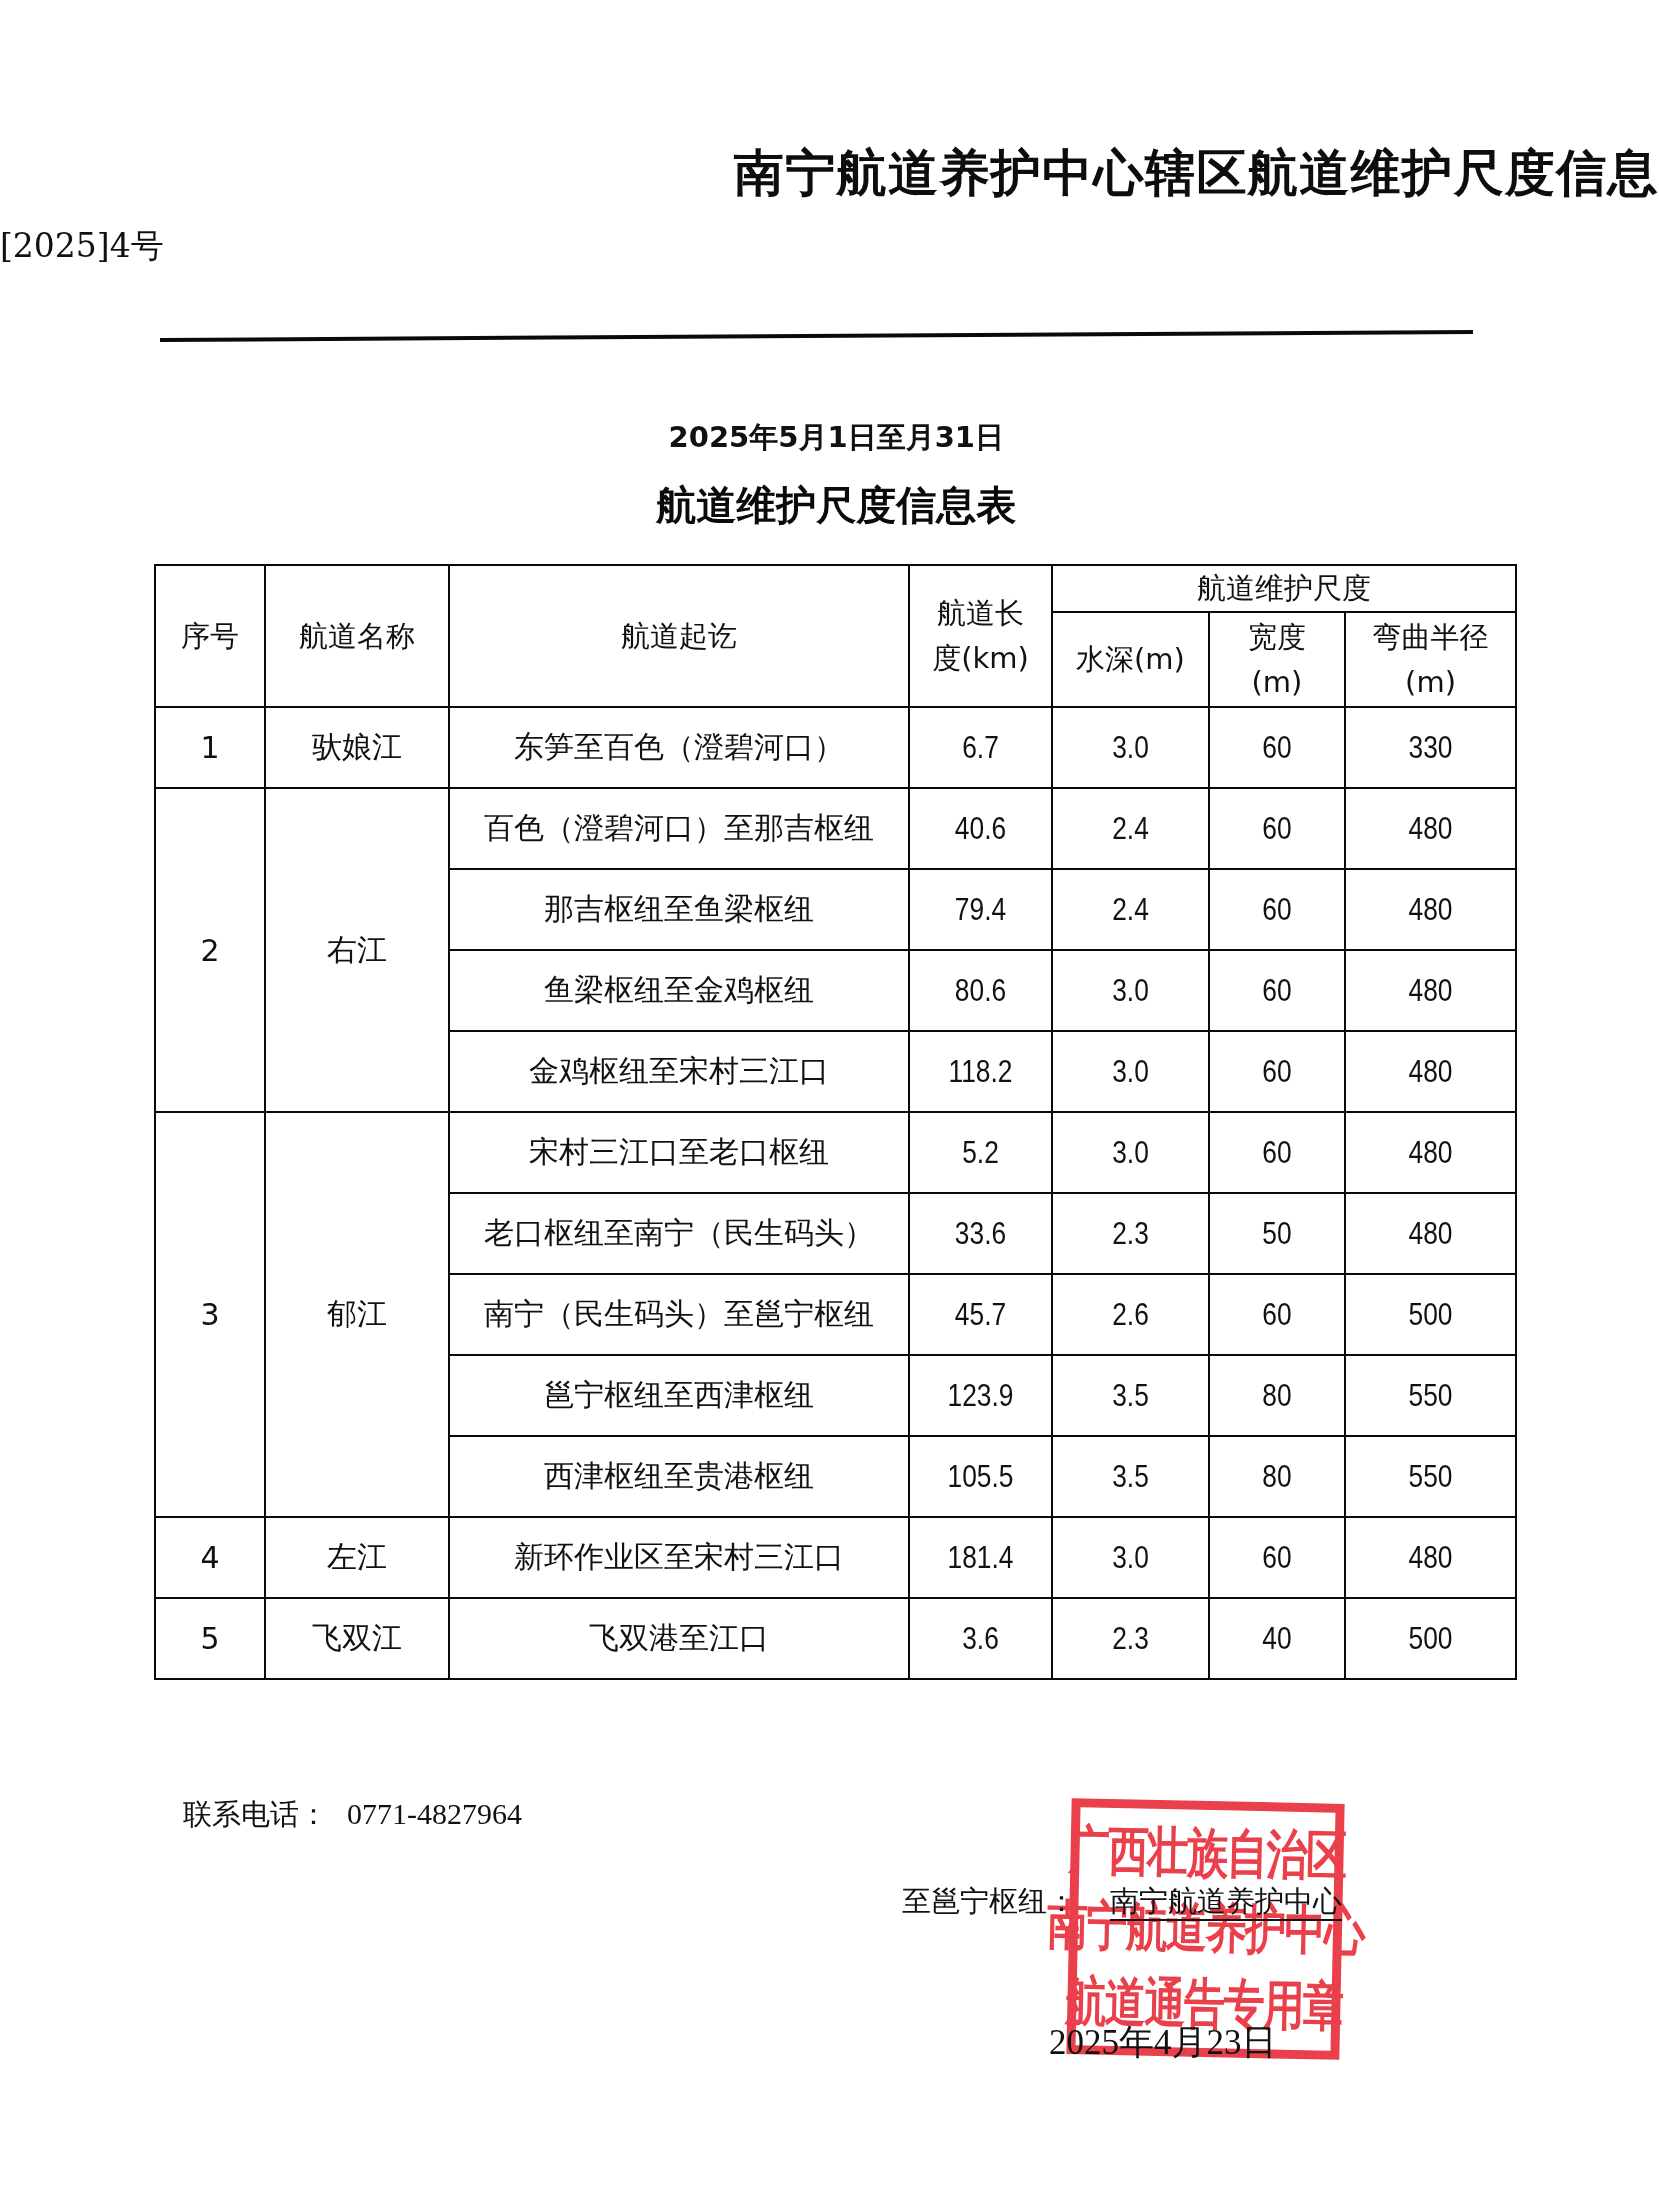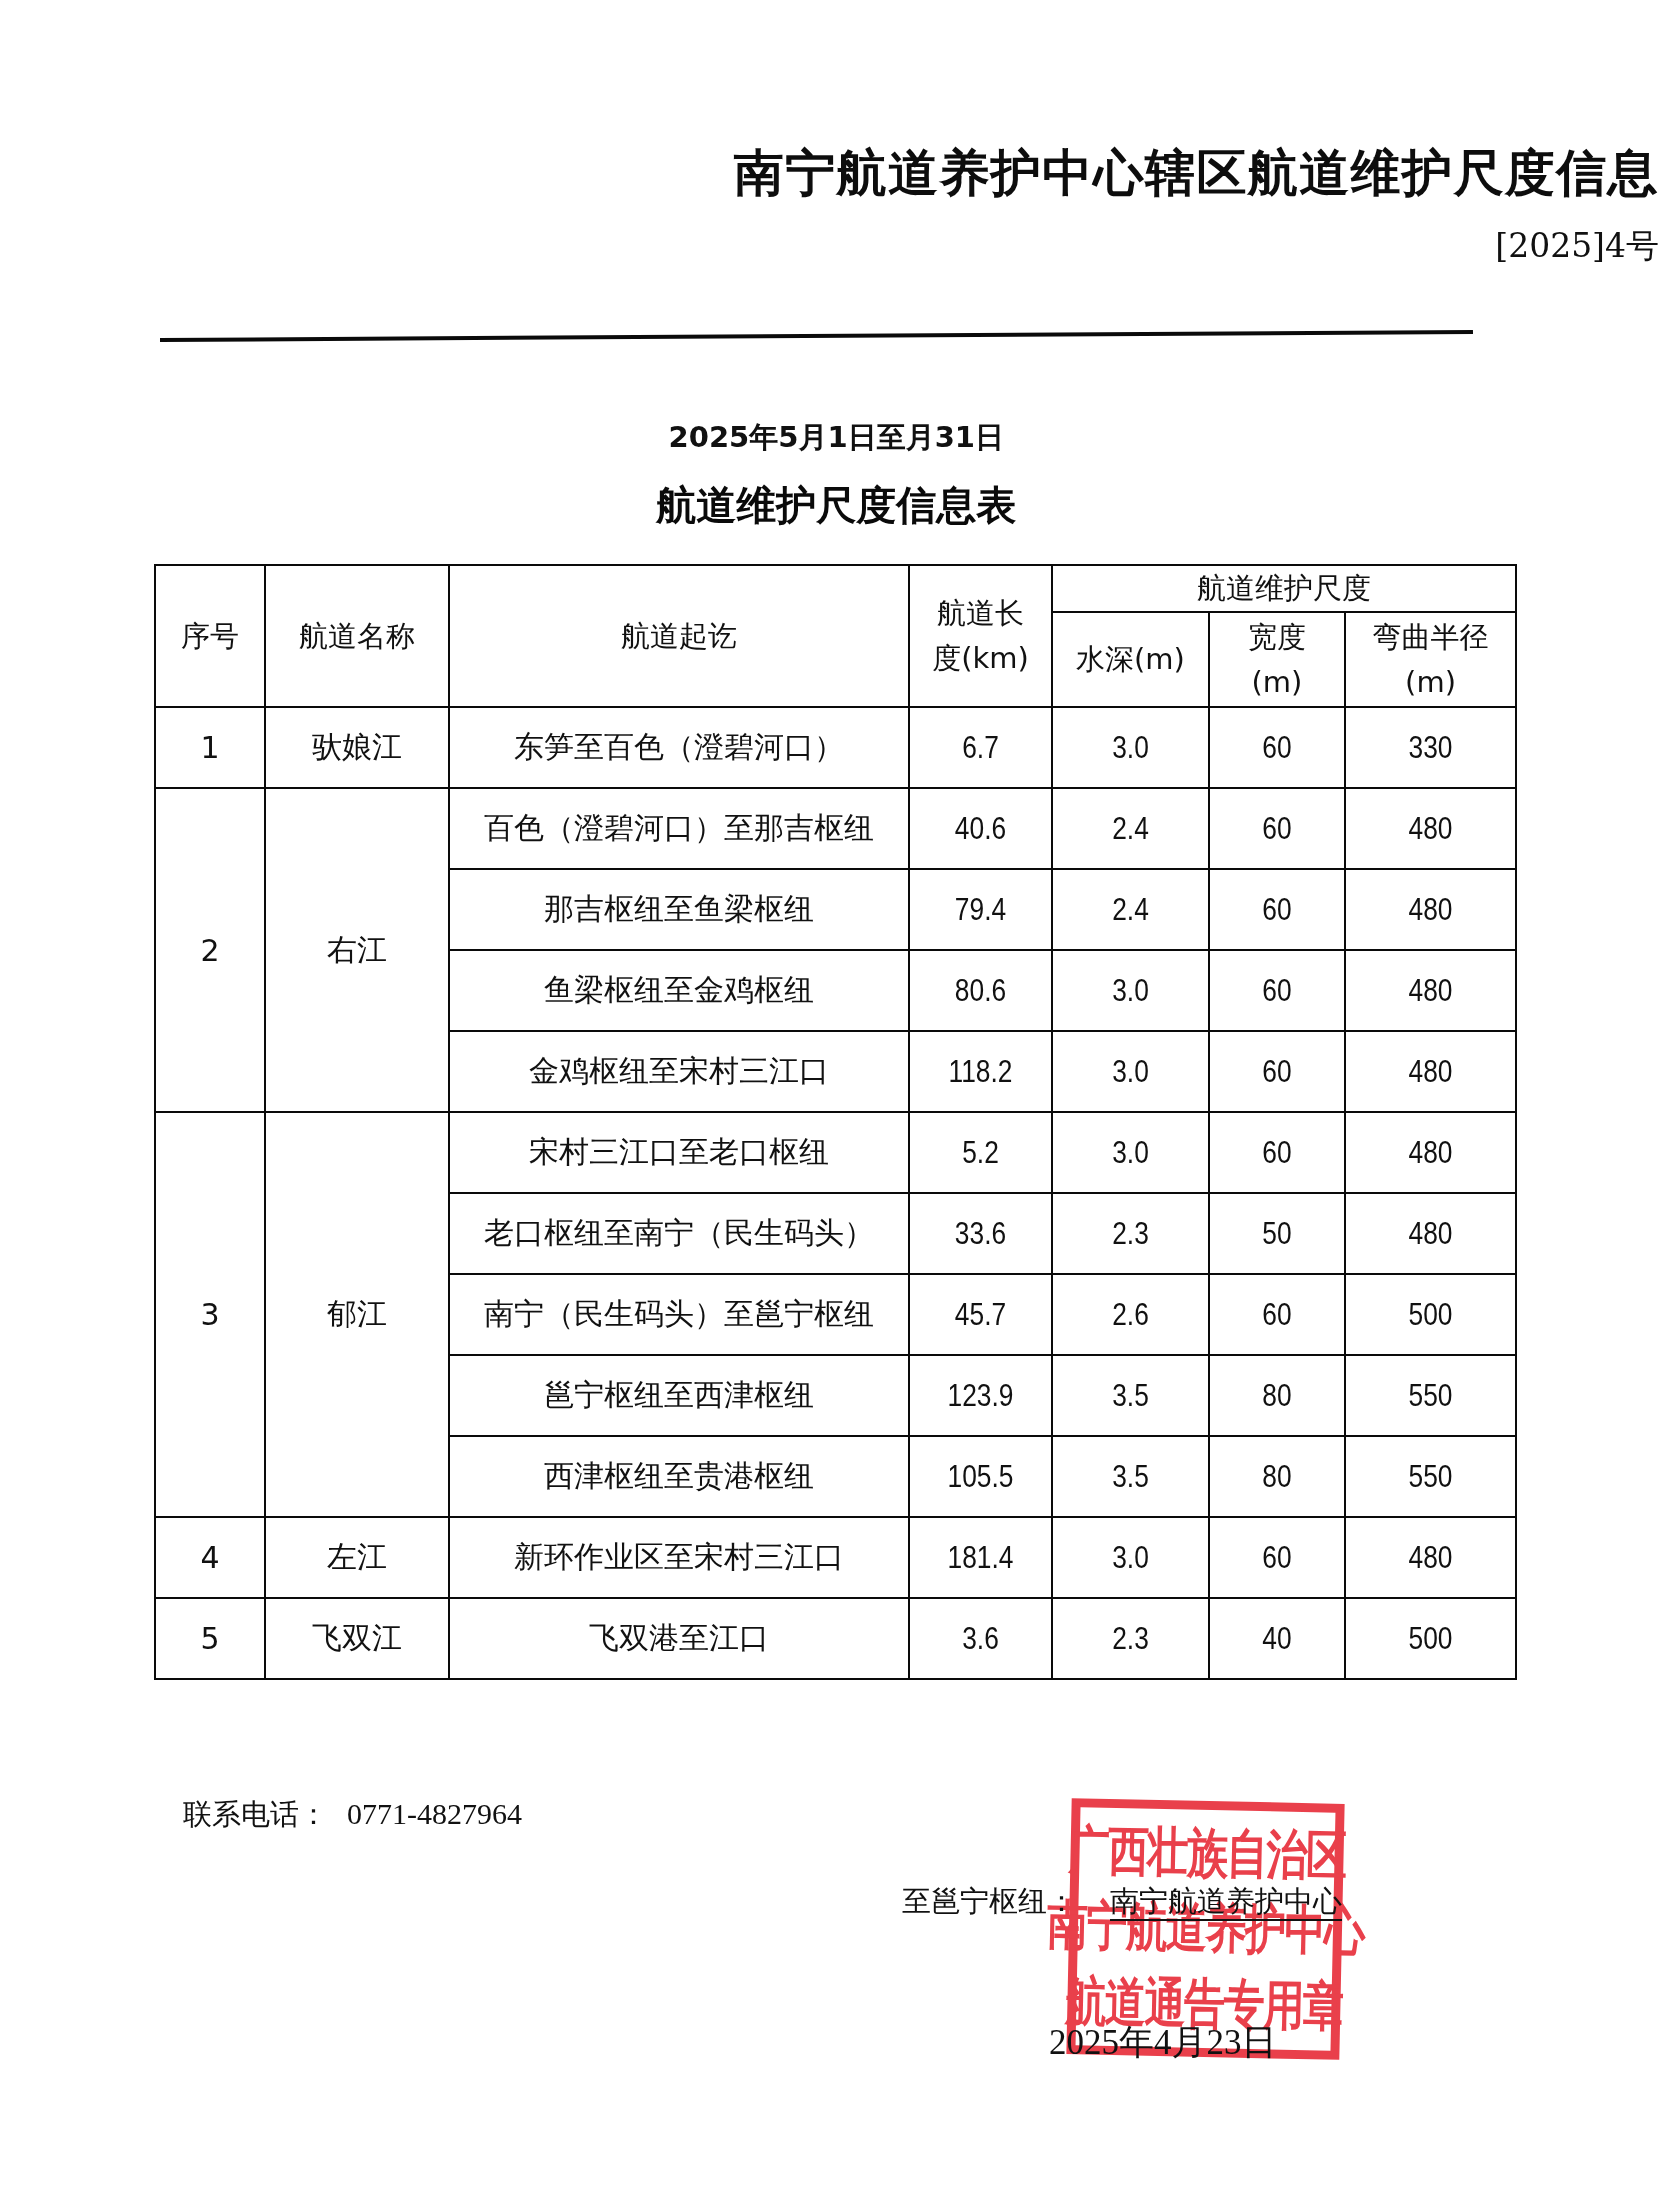--- a/index.html
+++ b/index.html
@@ -13,21 +13,21 @@
     }
     .page-title {
       position: absolute; left: 0; width: 1659px; top: 140px;
       text-align: right;
       font-family: "DejaVu Serif", "Liberation Serif", serif;
       font-size: 50px; font-weight: bold; letter-spacing: 1.4px;
       color: #0d0d0d;
     }
     .doc-number {
       position: absolute; left: 0; width: 1659px; top: 224px;
-      text-align: right;
+      text-align: left;
       font-family: "DejaVu Serif", "Liberation Serif", serif;
       font-size: 33px; color: #111;
     }
     .title-rule {
       position: absolute; left: 160px; top: 338px;
       width: 1313px; height: 4.1px; background: #0a0a0a;
       transform: rotate(-0.35deg); transform-origin: left center;
     }
     .period {
       position: absolute; left: 0; width: 1659px; top: 418px;

